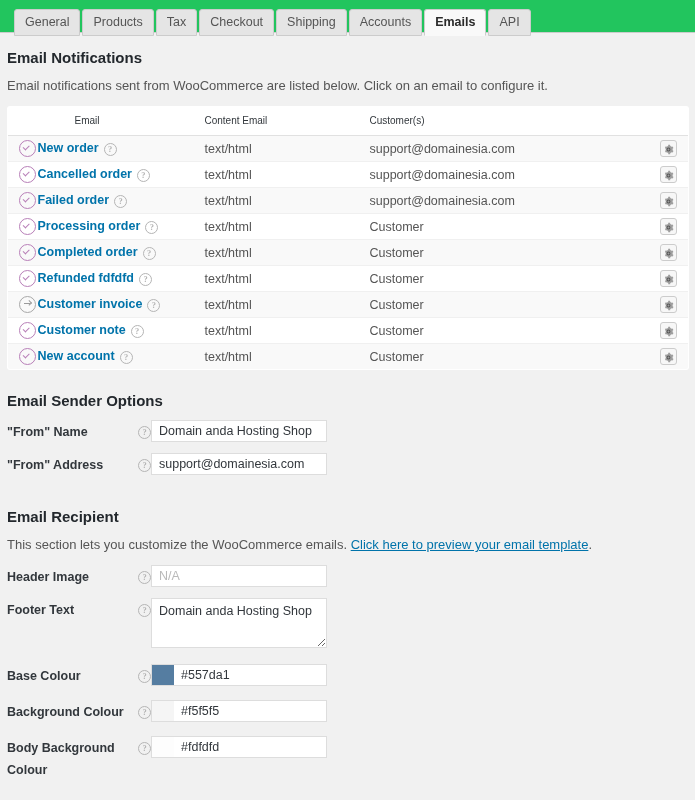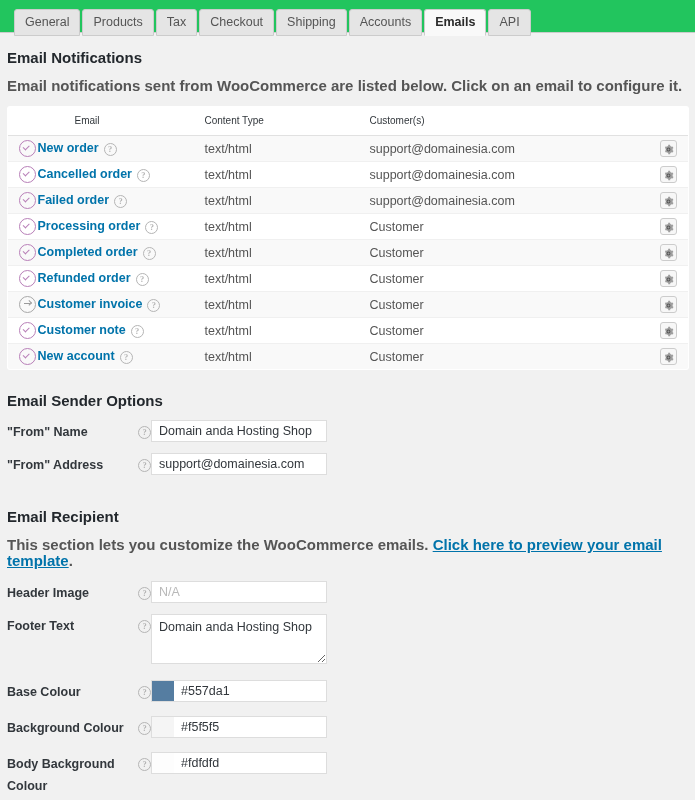--- a/index.html
+++ b/index.html
@@ -52,25 +52,24 @@
   }
   h2.section-title {
     font-size: 15px;
     font-weight: bold;
     color: #23282d;
     margin: 16px 0 10px 0;
     padding: 0;
     line-height: 18px;
   }
   p.section-desc {
-    font-size: 15px;
+    font-size: 13px;
     color: #555;
     margin: 11px 0 12px 0;
     line-height: 16px;
-    font-weight: bold;
   }
   p.section-desc a {
     color: #0073aa;
     text-decoration: underline;
   }
 
   
   .wc-table {
     width: 681px;
     border-collapse: collapse;
@@ -287,21 +286,21 @@
       <col class="col-status">
         <col class="col-email">
         <col class="col-type">
         <col class="col-recip">
         <col class="col-action">
     </colgroup>
     <thead>
       <tr>
         <th></th>
         <th class="th-email">Email</th>
-        <th>Content Type</th>
+        <th>Content Email</th>
         <th>Customer(s)</th>
         <th></th>
       </tr>
     </thead>
     <tbody id="email-rows">
         <tr>
           <td class="status-cell"><span class="status-icon enabled"></span></td>
           <td class="td-email"><a class="email-link" href="#">New order</a><span class="help-tip">?</span></td>
           <td class="td-type">text/html</td>
           <td class="td-recip">support@domainesia.com</td>
@@ -345,21 +344,21 @@
           <td class="td-email"><a class="email-link" href="#">Completed order</a><span class="help-tip">?</span></td>
           <td class="td-type">text/html</td>
           <td class="td-recip">Customer</td>
           <td class="action-cell"><span class="gear-btn"><svg width="11" height="11" viewBox="0 0 16 16" aria-hidden="true">
                 <path fill="#555" d="M8 5.2A2.8 2.8 0 1 0 8 10.8 2.8 2.8 0 0 0 8 5.2zm0 4.2A1.4 1.4 0 1 1 8 6.6a1.4 1.4 0 0 1 0 2.8z"></path>
                 <path fill="#555" d="M14 8c0-.4 0-.7-.1-1.1l1.3-1-1.4-2.4-1.5.6a5.6 5.6 0 0 0-1.8-1.1L10.3 1H7.6l-.2 1.9a5.6 5.6 0 0 0-1.8 1.1l-1.5-.6L2.7 5.8l1.3 1A6.3 6.3 0 0 0 4 8c0 .4 0 .7.1 1.1l-1.3 1 1.4 2.4 1.5-.6c.5.5 1.1.9 1.8 1.1l.2 1.9h2.7l.2-1.9a5.6 5.6 0 0 0 1.8-1.1l1.5.6 1.4-2.4-1.3-1c.1-.4.1-.7.1-1.1z" opacity=".55"></path>
               </svg></span></td>
         </tr>
         <tr>
           <td class="status-cell"><span class="status-icon enabled"></span></td>
-          <td class="td-email"><a class="email-link" href="#">Refunded order</a><span class="help-tip">?</span></td>
+          <td class="td-email"><a class="email-link" href="#">Refunded fdfdfd</a><span class="help-tip">?</span></td>
           <td class="td-type">text/html</td>
           <td class="td-recip">Customer</td>
           <td class="action-cell"><span class="gear-btn"><svg width="11" height="11" viewBox="0 0 16 16" aria-hidden="true">
                 <path fill="#555" d="M8 5.2A2.8 2.8 0 1 0 8 10.8 2.8 2.8 0 0 0 8 5.2zm0 4.2A1.4 1.4 0 1 1 8 6.6a1.4 1.4 0 0 1 0 2.8z"></path>
                 <path fill="#555" d="M14 8c0-.4 0-.7-.1-1.1l1.3-1-1.4-2.4-1.5.6a5.6 5.6 0 0 0-1.8-1.1L10.3 1H7.6l-.2 1.9a5.6 5.6 0 0 0-1.8 1.1l-1.5-.6L2.7 5.8l1.3 1A6.3 6.3 0 0 0 4 8c0 .4 0 .7.1 1.1l-1.3 1 1.4 2.4 1.5-.6c.5.5 1.1.9 1.8 1.1l.2 1.9h2.7l.2-1.9a5.6 5.6 0 0 0 1.8-1.1l1.5.6 1.4-2.4-1.3-1c.1-.4.1-.7.1-1.1z" opacity=".55"></path>
               </svg></span></td>
         </tr>
         <tr>
           <td class="status-cell"><span class="status-icon manual"></span></td>
           <td class="td-email"><a class="email-link" href="#">Customer invoice</a><span class="help-tip">?</span></td>

